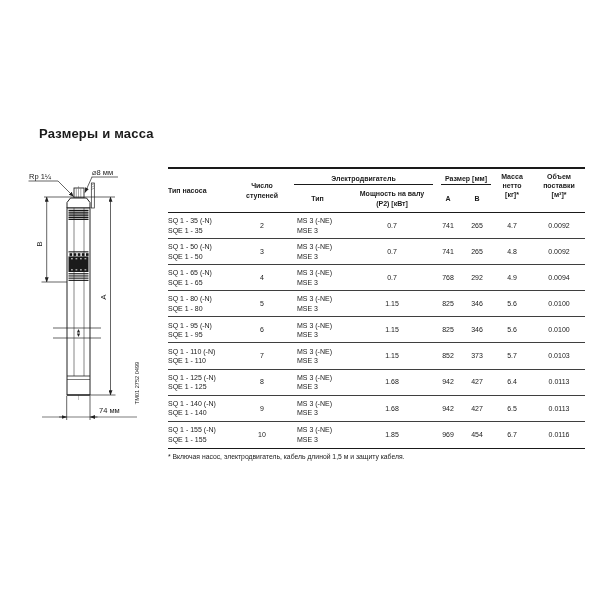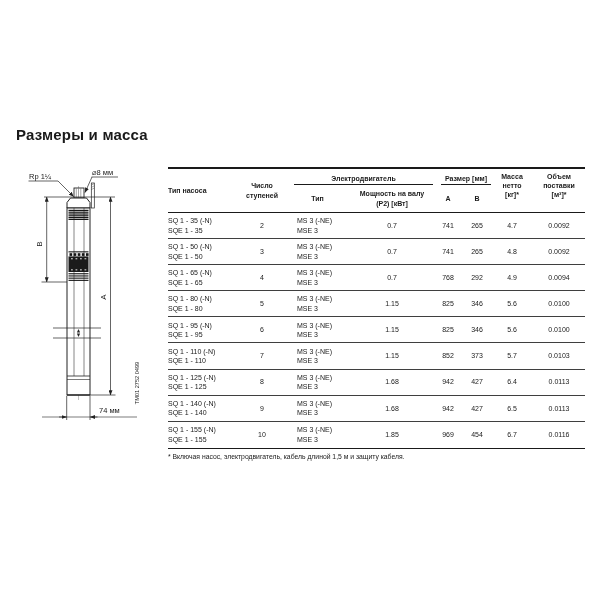--- a/index.html
+++ b/index.html
@@ -2,22 +2,22 @@
 <html><head>
 <meta charset="utf-8">
 <style>
   html,body{margin:0;padding:0;}
   body{
     width:600px;height:600px;position:relative;background:#ffffff;
     font-family:"Liberation Sans",sans-serif;color:#1a1a1a;overflow:hidden;
     -webkit-font-smoothing:antialiased;
   }
   .page-title{
-    position:absolute;left:16px;top:126px;margin:0;
-    font-size:15px;font-weight:bold;letter-spacing:.2px;color:#1a1a1a;
+    position:absolute;left:39px;top:126px;margin:0;
+    font-size:13px;font-weight:bold;letter-spacing:.2px;color:#1a1a1a;
   }
   
   .figure{position:absolute;left:15px;top:150px;width:150px;height:300px;}
   .figure text{font-family:"Liberation Sans",sans-serif;fill:#1a1a1a;}
   
   .dim-table{position:absolute;left:168px;top:167px;width:417px;}
   .thead{
     display:grid;
     grid-template-columns:72px 44px 67px 82px 30px 28px 42px 52px;
     grid-template-rows:16px 27px;

